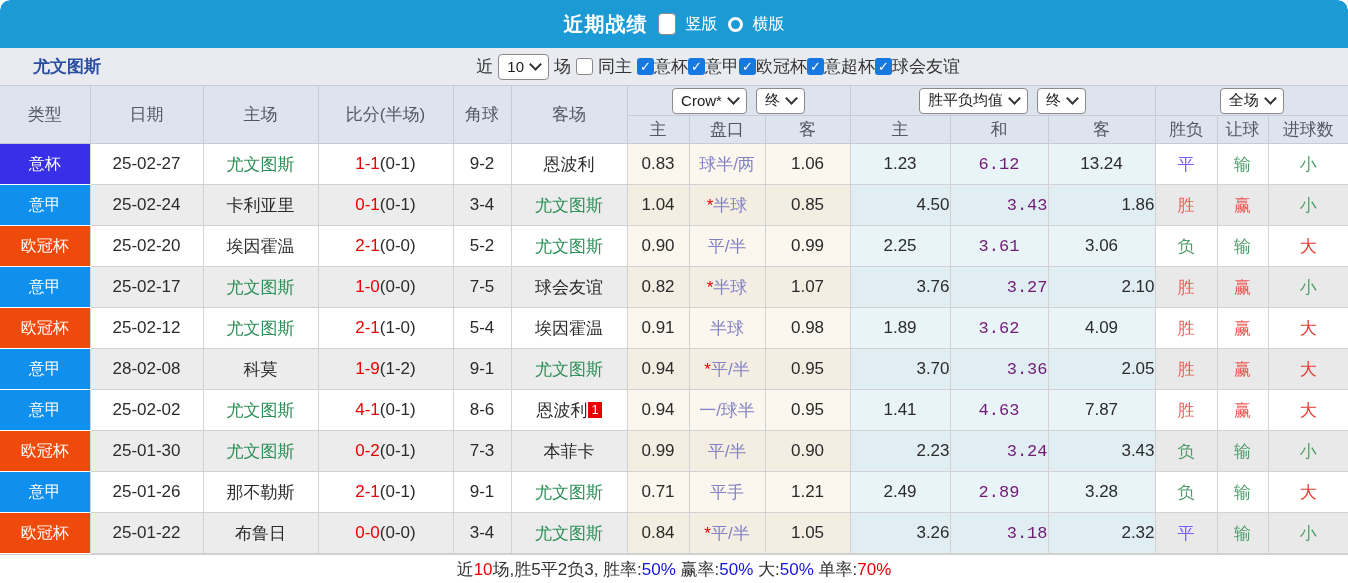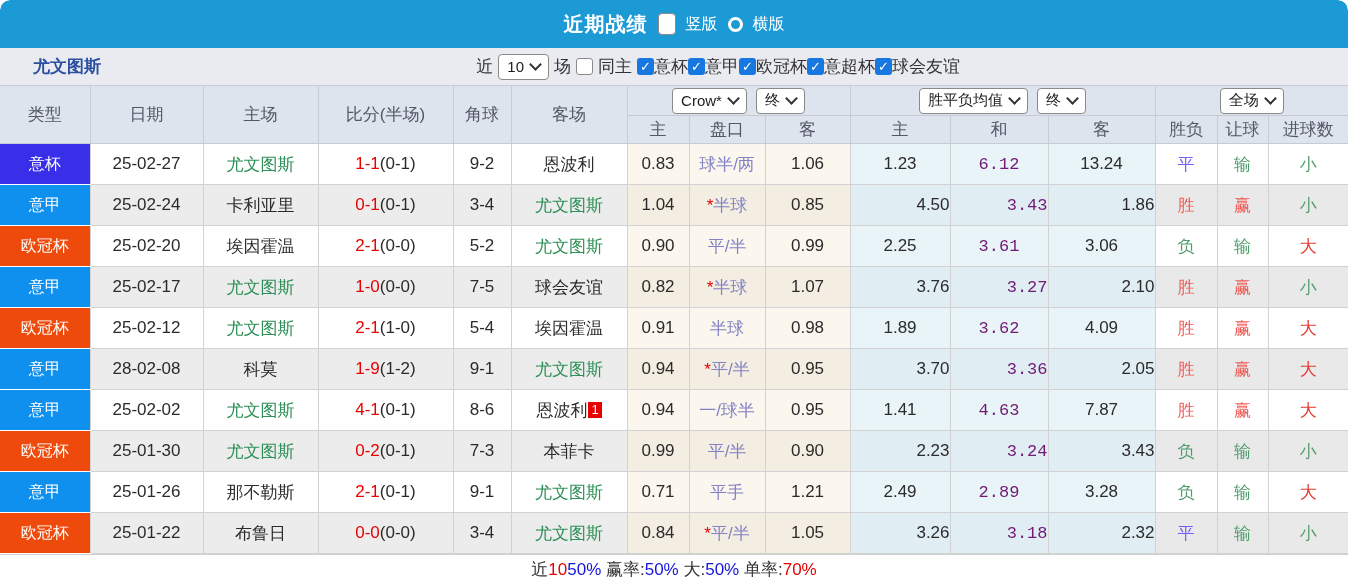--- a/index.html
+++ b/index.html
@@ -334,20 +334,21 @@
           <td class="res" style="color:#7a5cf5">平</td>
           <td class="res" style="color:#4f9c6b">输</td>
           <td class="res" style="color:#4f9c6b">小</td>
         </tr>
       </tbody>
   </table>
 
   <div class="summary" id="summary">
       <span style="color: rgb(51, 51, 51); white-space: pre;">近</span>
       <span style="color: rgb(230, 0, 0); white-space: pre;">10</span>
+      <span style="color: rgb(51, 51, 51); white-space: pre;">场,胜5平2负3, 胜率:</span>
       <span style="color: rgb(20, 20, 221); white-space: pre;">50%</span>
       <span style="color: rgb(51, 51, 51); white-space: pre;"> 赢率:</span>
       <span style="color: rgb(20, 20, 221); white-space: pre;">50%</span>
       <span style="color: rgb(51, 51, 51); white-space: pre;"> 大:</span>
       <span style="color: rgb(20, 20, 221); white-space: pre;">50%</span>
       <span style="color: rgb(51, 51, 51); white-space: pre;"> 单率:</span>
       <span style="color: rgb(230, 0, 0); white-space: pre;">70%</span>
     </div>
 
 </div>

